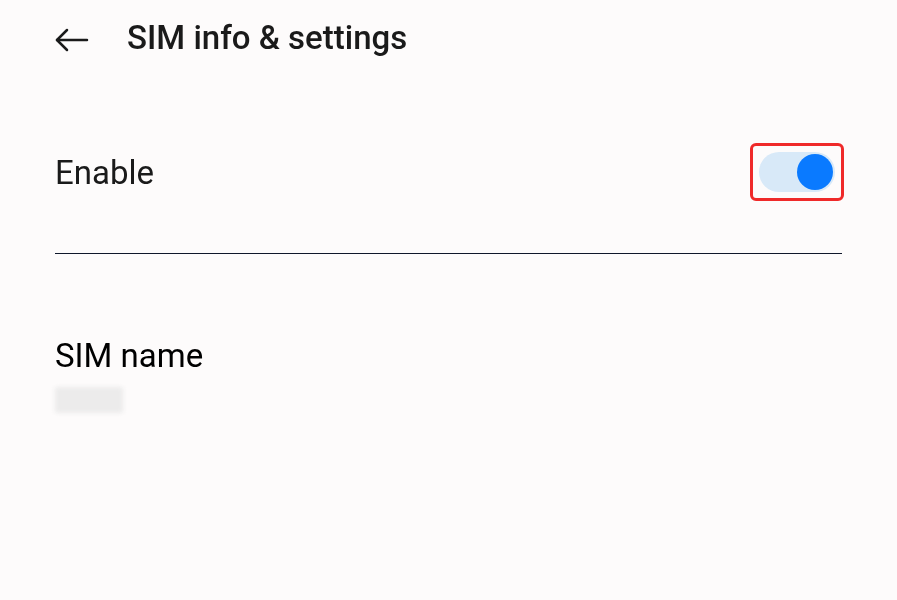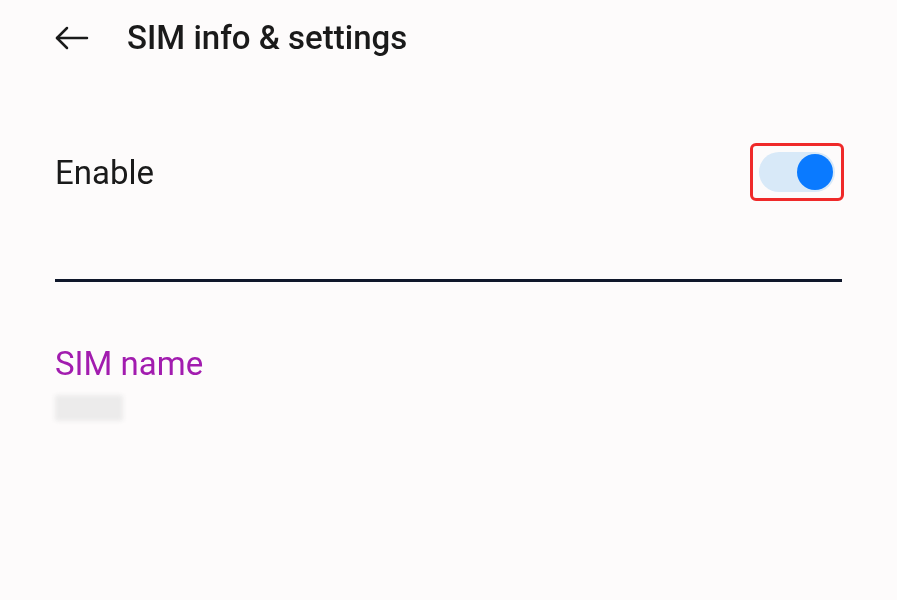--- a/index.html
+++ b/index.html
@@ -9,21 +9,21 @@
     }
     body {
       font-family: -apple-system, BlinkMacSystemFont, 'Segoe UI', Roboto, sans-serif;
       background-color: #fdfbfb;
       width: 897px;
       height: 600px;
       overflow: hidden;
     }
     .header {
       display: flex;
-      align-items: center;
+      align-items: flex-end;
       padding: 18px 55px 18px 55px;
       gap: 38px;
     }
     .back-arrow {
       width: 34px;
       height: 34px;
       display: flex;
       align-items: center;
       justify-content: center;
       cursor: pointer;
@@ -37,22 +37,22 @@
       font-weight: 500;
       color: #1a1a1a;
     }
     .content {
       padding: 0 55px;
     }
     .enable-row {
       display: flex;
       align-items: center;
       justify-content: space-between;
-      padding: 68px 0 78px 0;
-      border-bottom: 3px solid #0f172a;
+      padding: 68px 0 52px 0;
+      border-bottom: 1px solid #0f172a;
     }
     .enable-label {
       font-size: 33px;
       font-weight: 400;
       color: #1a1a1a;
     }
     .toggle-highlight {
       border: 3px solid #ef2929;
       border-radius: 6px;
       padding: 6px 6px;
@@ -74,22 +74,23 @@
       height: 36px;
       background-color: #0a7aff;
       border-radius: 50%;
     }
     .setting-item {
       padding-top: 62px;
     }
     .setting-label {
       font-size: 33px;
       font-weight: 400;
-      color: #a21caf;
+      color: #000000;
       margin-bottom: 12px;
+      margin-top: 20px;
     }
     .redacted-short {
       width: 68px;
       height: 26px;
       background-color: #ecebeb;
       filter: blur(2px);
       border-radius: 2px;
     }
     .redacted-long {
       width: 210px;

